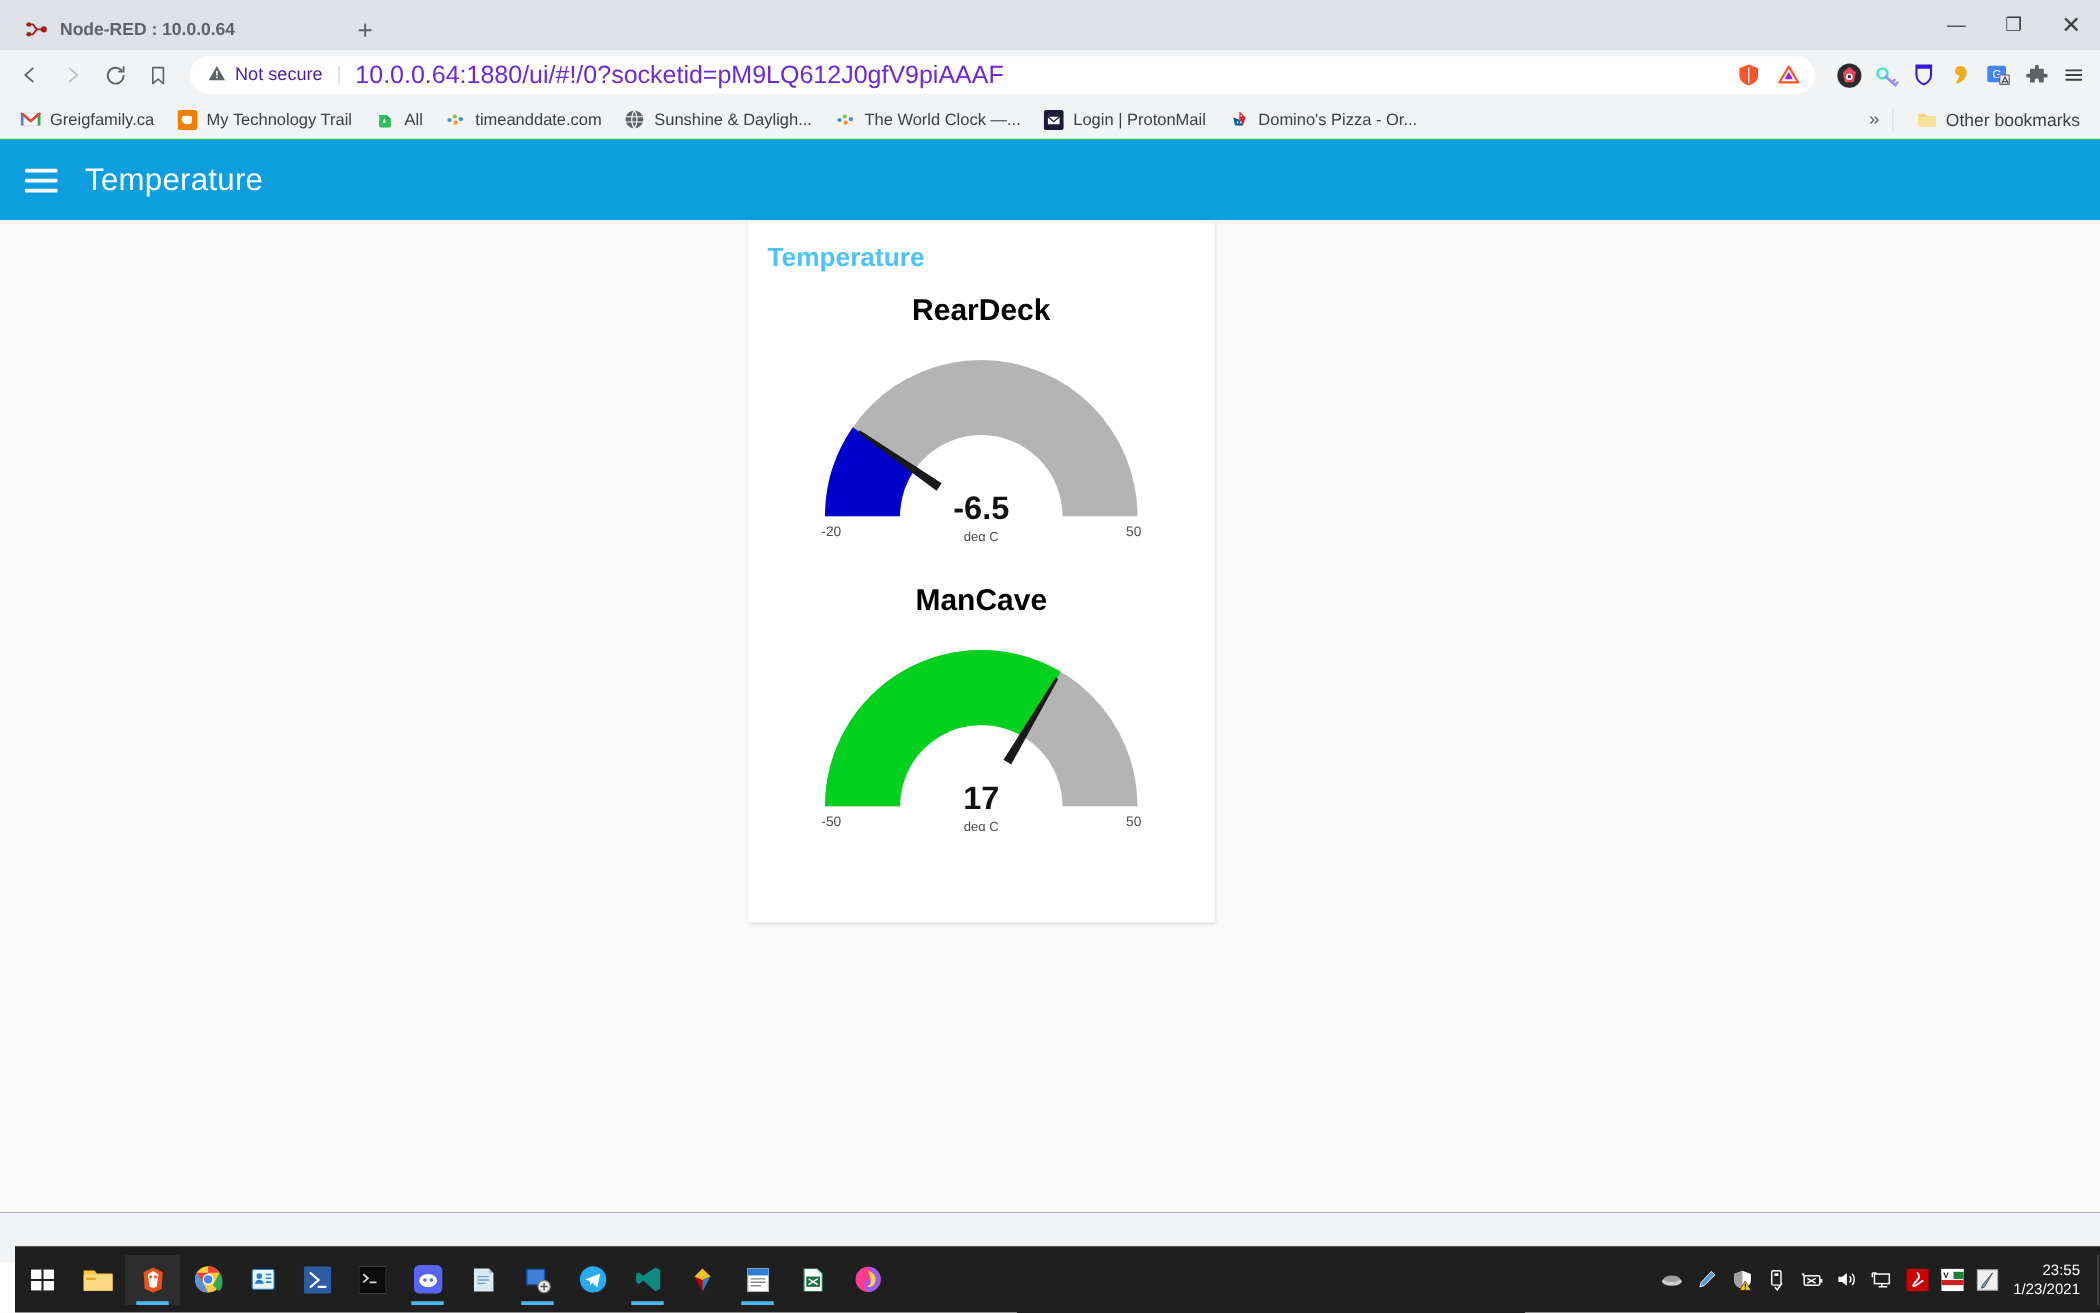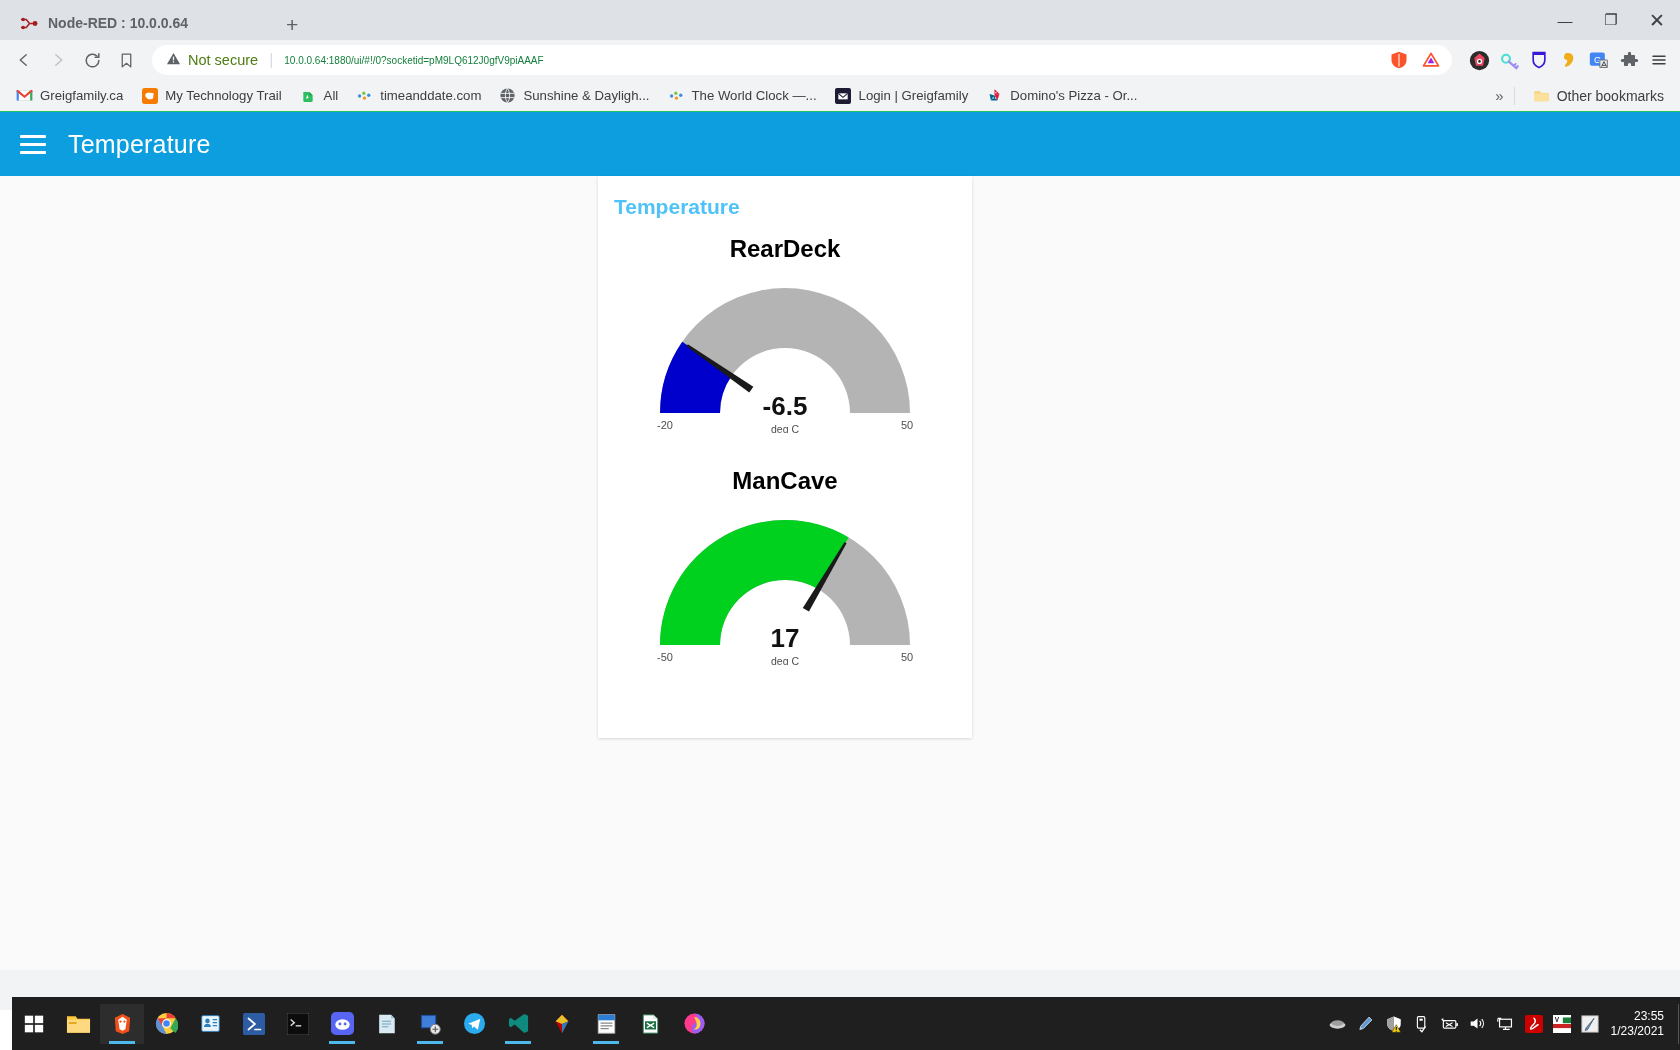--- a/index.html
+++ b/index.html
@@ -34,23 +34,23 @@
   .winctl .cls { font-size: 19px; }
 
   .toolbar { height: 40px; background: #f1f3f4; display: flex; align-items: center; padding: 0 8px; gap: 2px; }
   .navbtn { width: 32px; height: 32px; display: flex; align-items: center; justify-content: center;
             color: #5f6368; border-radius: 50%; }
   .navbtn.dis { color: #bdc1c6; }
   .urlbar {
     flex: 1; height: 30px; background: #fff; border-radius: 16px; display: flex; align-items: center;
     padding: 0 8px 0 14px; margin: 0 8px; gap: 6px; position: relative;
   }
-  .notsecure { display: flex; align-items: center; gap: 7px; color: #4d7c0f; font-size: 14.5px; }
+  .notsecure { display: flex; align-items: center; gap: 7px; color: #4c1d95; font-size: 14.5px; }
   .urlsep { color: #dadce0; margin: 0 5px; }
-  .urltext { color: #15803d; font-size: 10px; flex: 1; white-space: nowrap; overflow: hidden; }
+  .urltext { color: #6d28d9; font-size: 20px; flex: 1; white-space: nowrap; overflow: hidden; }
   .ext-ico { width: 26px; height: 26px; display: flex; align-items: center; justify-content: center; flex:0 0 26px;}
   .tb-right { display: flex; align-items: center; gap: 4px; padding-left: 4px; }
 
   .bookmarks { height: 32px; background: #f1f3f4; display: flex; align-items: center; padding: 0 8px; gap: 2px;
                border-bottom: 1px solid #22c55e; }
   .bm { display: flex; align-items: center; gap: 7px; padding: 4px 8px; border-radius: 4px;
         font-size: 13.2px; color: #3c4043; white-space: nowrap; }
   .bm-ico { width: 17px; height: 17px; flex: 0 0 17px; display:flex; align-items:center; justify-content:center; }
   .bm-overflow { margin-left: auto; display: flex; align-items: center; gap: 10px; }
   .bm-sep { width: 1px; height: 18px; background: #dadce0; }
@@ -284,21 +284,21 @@
       <span>The World Clock —...</span>
     </div>
     <div class="bm">
       <span class="bm-ico">
         <svg width="16" height="16" viewBox="0 0 24 24">
             <rect width="24" height="24" rx="3" fill="#1c1b33"></rect>
             <path d="M5 8h14v9H5z" fill="#fff"></path>
             <path d="M5 8l7 6 7-6" fill="none" stroke="#1c1b33" stroke-width="1.6"></path>
           </svg>
       </span>
-      <span>Login | Greigfamily</span>
+      <span>Login | ProtonMail</span>
     </div>
     <div class="bm">
       <span class="bm-ico">
         <svg width="17" height="17" viewBox="0 0 24 24">
             <path d="M12 3 L19 10 L12 12 Z" fill="#e31837"></path>
             <path d="M12 12 L19 10 L16 19 Z" fill="#e31837"></path>
             <path d="M12 12 L16 19 L7 19 Z" fill="#006491"></path>
             <path d="M12 12 L7 19 L5 10 Z" fill="#006491"></path>
             <circle cx="10" cy="15.5" r="1" fill="#fff"></circle>
             <circle cx="13.5" cy="15.5" r="1" fill="#fff"></circle>

